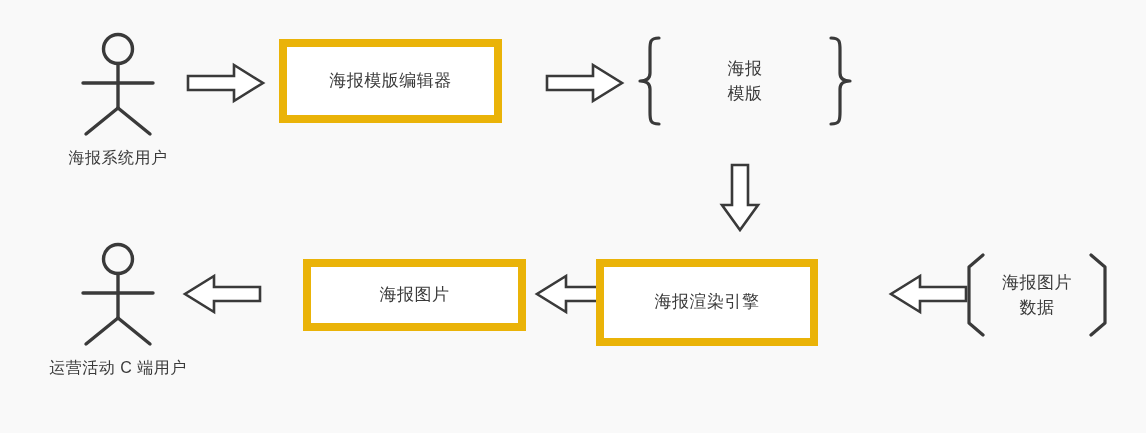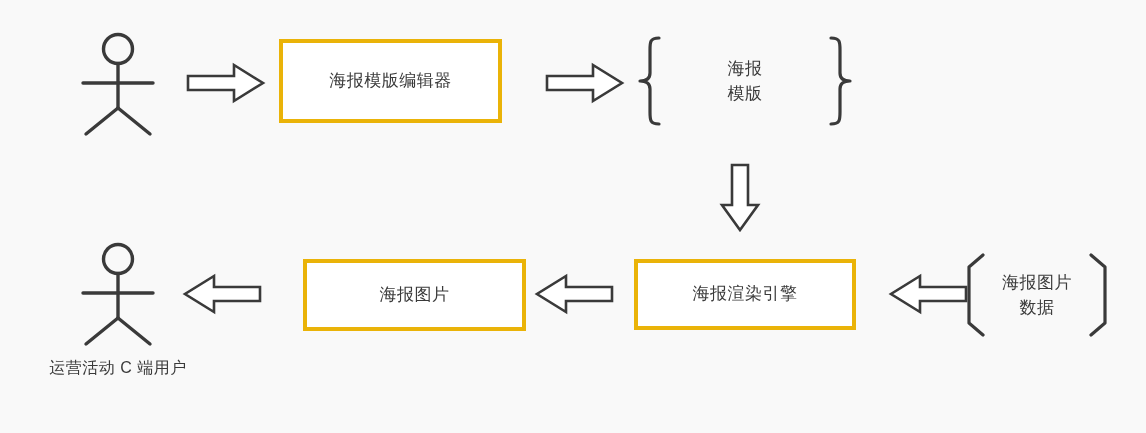--- a/index.html
+++ b/index.html
@@ -18,21 +18,21 @@
     position: relative;
     width: 1146px;
     height: 433px;
   }
   .node {
     position: absolute;
     box-sizing: border-box;
   }
   
   .rect {
-    border: 4px solid #eab308;
+    border: 8px solid #eab308;
     background: #ffffff;
     display: flex;
     align-items: center;
     justify-content: center;
   }
   .rect .label {
     font-size: 17px;
     line-height: 1.35;
     color: #3a3a3a;
     letter-spacing: 0.5px;
@@ -86,20 +86,21 @@
 <div id="diagram">
 
   <div class="node actor" style="left:48px; top:30px; width:140px;">
     <svg width="96" height="110" viewBox="0 0 96 110">
       <circle cx="48" cy="19" r="14.5" fill="none" stroke="#3a3a3a" stroke-width="3.4"></circle>
       <line x1="48" y1="33.5" x2="48" y2="78" stroke="#3a3a3a" stroke-width="3.4" stroke-linecap="round"></line>
       <line x1="13" y1="53" x2="83" y2="53" stroke="#3a3a3a" stroke-width="3.4" stroke-linecap="round"></line>
       <line x1="48" y1="78" x2="16" y2="104" stroke="#3a3a3a" stroke-width="3.4" stroke-linecap="round"></line>
       <line x1="48" y1="78" x2="80" y2="104" stroke="#3a3a3a" stroke-width="3.4" stroke-linecap="round"></line>
     </svg>
+    <div class="caption">海报系统用户</div>
   </div>
 
   <div class="arrow" style="left:186px; top:62px;">
     <svg width="80" height="42" viewBox="0 0 80 42">
       <polygon points="2,14 48,14 48,3 77,21 48,39 48,28 2,28" fill="#ffffff" stroke="#3a3a3a" stroke-width="2.6" stroke-linejoin="miter"></polygon>
     </svg>
   </div>
 
   <div class="node rect" style="left:279px; top:39px; width:223px; height:84px;">
     <span class="label">海报模版编辑器</span>
@@ -148,21 +149,21 @@
   <div class="node rect" style="left:279px; top:259px; width:223px; height:72px;margin-left:24px;">
     <span class="label">海报图片</span>
   </div>
 
   <div class="arrow" style="left:534px; top:273px;">
     <svg width="80" height="42" viewBox="0 0 80 42">
       <polygon points="78,14 32,14 32,3 3,21 32,39 32,28 78,28" fill="#ffffff" stroke="#3a3a3a" stroke-width="2.6" stroke-linejoin="miter"></polygon>
     </svg>
   </div>
 
-  <div class="node rect" style="left:634px; top:259px; width:222px; height:71px;">
+  <div class="node rect" style="left:596px; top:259px; width:222px; height:87px;">
     <span class="label">海报渲染引擎</span>
   </div>
 
   <div class="arrow" style="left:888px; top:273px;">
     <svg width="80" height="42" viewBox="0 0 80 42">
       <polygon points="78,14 32,14 32,3 3,21 32,39 32,28 78,28" fill="#ffffff" stroke="#3a3a3a" stroke-width="2.6" stroke-linejoin="miter"></polygon>
     </svg>
   </div>
 
   <div class="node wrapnode" style="left:962px; top:252px; width:150px; height:86px;">

